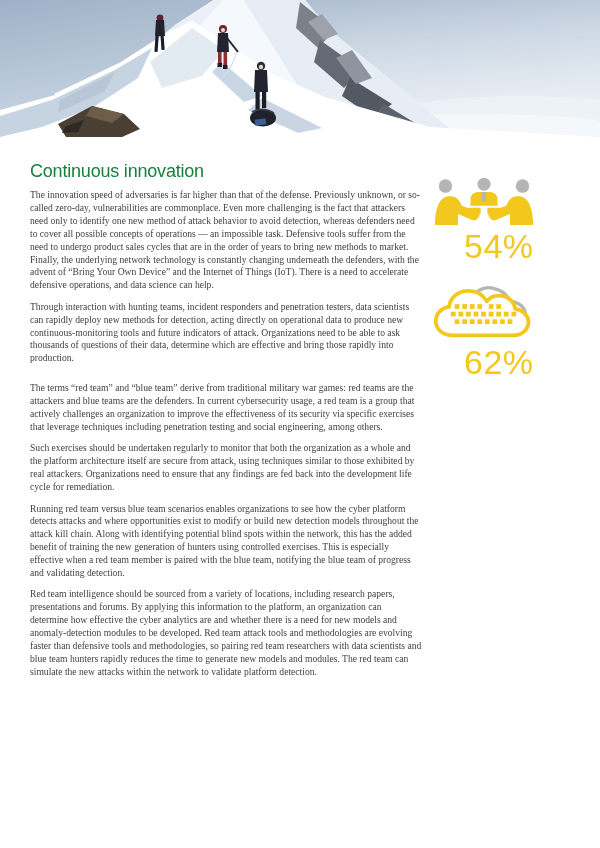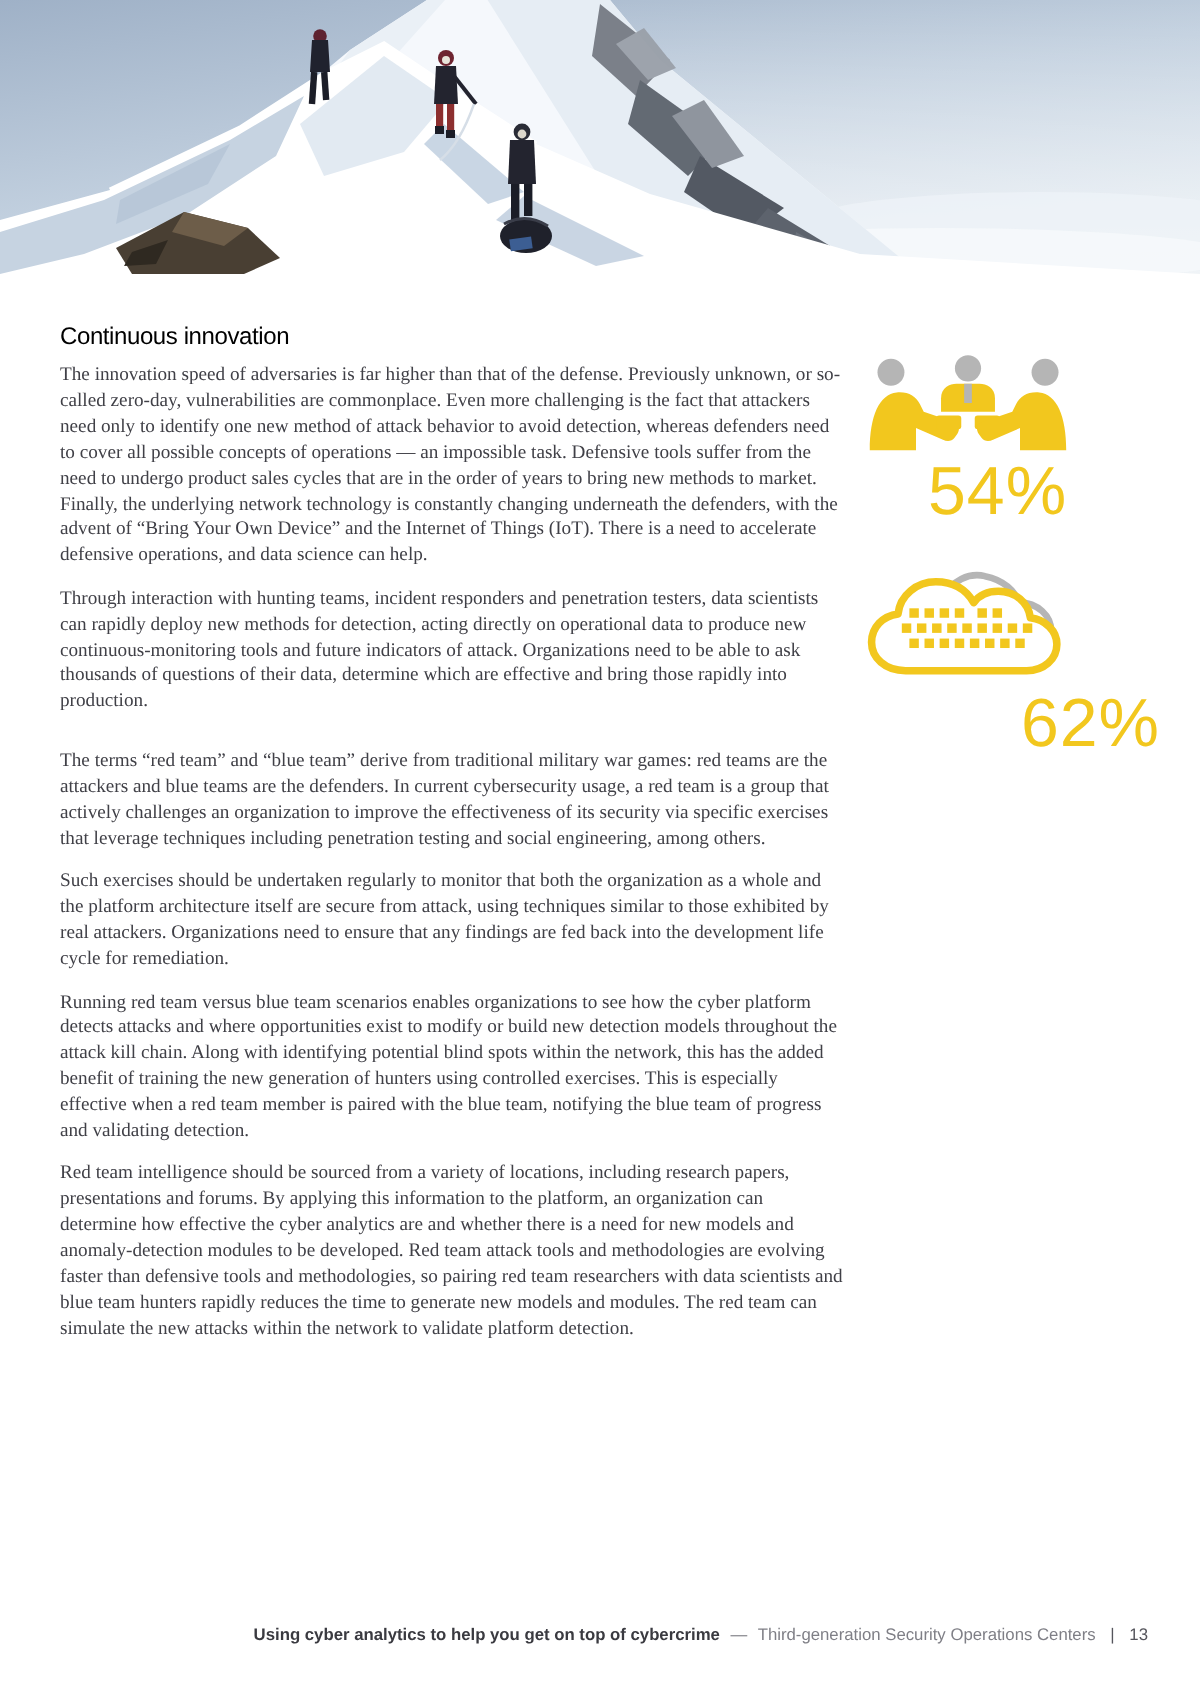--- a/index.html
+++ b/index.html
@@ -12,22 +12,22 @@
   .page{position:absolute;inset:0;}
 
   
   .hero{position:absolute;left:0;top:0;width:600px;height:137px;overflow:hidden;}
   .hero svg{display:block;}
 
   
   .main-col{position:absolute;left:30px;top:161px;width:392px;}
   .main-col h2{
     margin:0 0 7px 0;
-    font-size:12px;font-weight:400;letter-spacing:-0.2px;
-    color:#000000;
+    font-size:18px;font-weight:400;letter-spacing:-0.2px;
+    color:#15803d;
   }
   .main-col p{
     margin:0 0 8.5px 0;
     font-size:9.6px;line-height:12.9px;color:#404047;
     text-align:left;
     font-family:Liberation Serif, serif;
   }
   .section-2{margin-top:17px;}
 
   
@@ -37,21 +37,21 @@
   .stat-value{
     font-size:34px;line-height:1.05;font-weight:400;letter-spacing:0.5px;
     color:var(--accent,#F2C71E);
     margin-top:1px;
     margin-left:32px;
   }
   .stat-caption{
     font-size:9.6px;line-height:13px;color:#404047;
     width:124px;margin-top:4px;
   }
-  .stat-2{margin-top:19px;text-align:right;}
+  .stat-2{margin-top:19px;}
   .stat-2 .stat-value{margin-top:-2px;}
 
   
   .footer{
     position:absolute;right:26px;top:812px;
     font-size:8.4px;color:#7f7f86;white-space:nowrap;
   }
   .f-bold{font-weight:700;color:#3a3a40;}
   .f-dash{margin:0 3px;}
   .f-bar{margin:0 5px;color:#55555c;}
@@ -217,21 +217,14 @@
               <rect x="72" y="37" width="5" height="5"></rect>
               <rect x="80" y="37" width="5" height="5"></rect>
           </g>
         </svg>
       </div>
       <div class="stat-value">62%</div>
     </div>
 
   </aside>
 
-  <div class="footer">
-    <span class="f-bold">Using cyber analytics to help you get on top of cybercrime</span>
-    <span class="f-dash">—</span>
-    <span class="f-light">Third-generation Security Operations Centers</span>
-    <span class="f-bar">|</span>
-    <span class="f-page">13</span>
-  </div>
 
 </div>
 
 </body></html>

